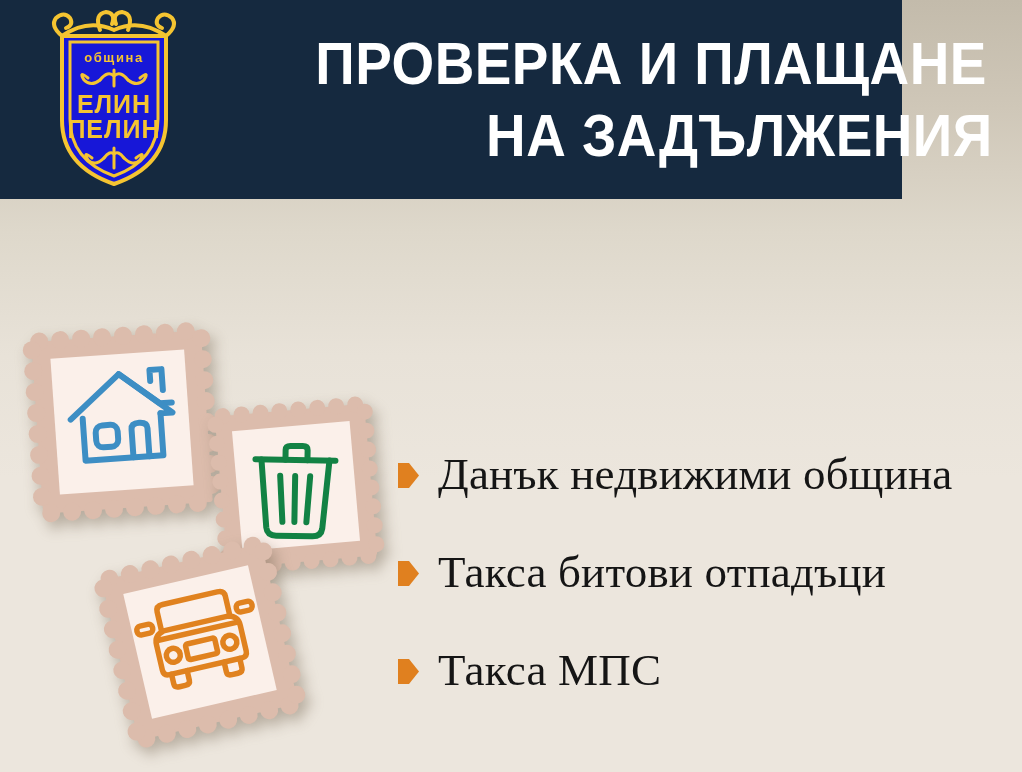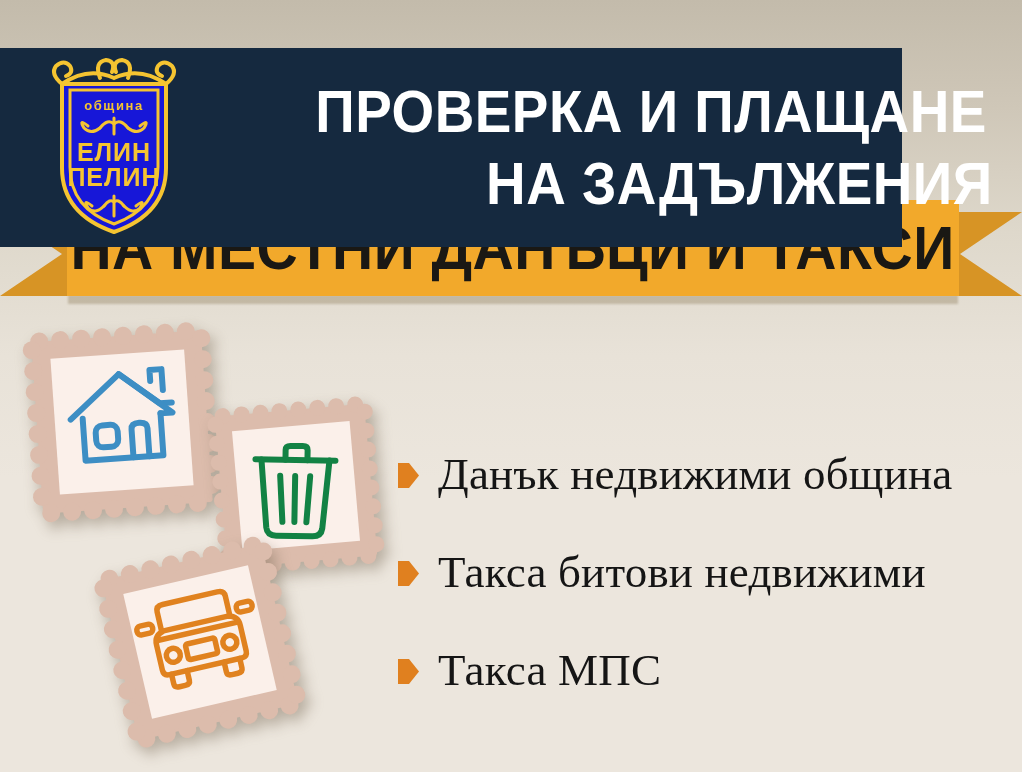--- a/index.html
+++ b/index.html
@@ -5,21 +5,21 @@
   html,body{margin:0;padding:0;}
   body{
     width:1022px;height:772px;overflow:hidden;
     font-family:"Liberation Sans",sans-serif;
     background:#ebe5dc;
   }
   #poster{position:relative;width:1022px;height:772px;overflow:hidden;
     background:linear-gradient(180deg,#c3bbab 0%,#cfc7b8 14%,#ded8cb 30%,#e8e2d8 46%,#ece6dd 62%,#ece6dd 100%);}
 
   
-  .header{position:absolute;left:0;top:0;width:902px;height:199px;background:#15293f;z-index:6;margin-top:48px;}
+  .header{position:absolute;left:0;top:0;width:902px;height:199px;background:#15293f;z-index:6;}
   .header-title{position:absolute;left:186px;top:14px;width:826px;height:172px;
     display:flex;flex-direction:column;align-items:flex-end;justify-content:center;gap:2px;}
   .header-line{color:#ffffff;font-family:"Liberation Sans",sans-serif;font-weight:bold;
     font-size:59px;line-height:70px;letter-spacing:0.5px;text-align:center;
     transform:scaleX(0.93);transform-origin:center;white-space:nowrap;}
 
   
   .logo-wrap{position:absolute;left:44px;top:8px;width:140px;height:182px;}
   .logo-wrap svg{display:block;}
 
@@ -92,28 +92,20 @@
         </g>
       </svg>
     </div>
 
     <div class="header-title">
       <div class="header-line">ПРОВЕРКА И ПЛАЩАНЕ</div>
       <div class="header-line">НА ЗАДЪЛЖЕНИЯ</div>
     </div>
   </div>
 
-  <div class="ribbon">
-    <div class="ribbon-tail left"></div>
-    <div class="ribbon-tail right"></div>
-    <div class="ribbon-shadow"></div>
-    <div class="ribbon-band">
-      <span class="ribbon-text">НА МЕСТНИ ДАНЪЦИ И ТАКСИ</span>
-    </div>
-  </div>
 
   <div class="stamp" style="left:13px;top:312px;">
     <svg width="218" height="220" viewBox="0 0 218 220" xmlns="http://www.w3.org/2000/svg">
       <g transform="rotate(-4 109 110)">
 
         <g fill="#dcbcac">
           <rect x="24" y="24" width="170" height="172" rx="3"></rect>
           <circle cx="32" cy="24" r="9"></circle>
             <circle cx="53" cy="24" r="9"></circle>
             <circle cx="74" cy="24" r="9"></circle>
@@ -279,21 +271,21 @@
       </span>
       <span class="bullet-label">Данък недвижими община</span>
     </div>
 
     <div class="bullet-row">
       <span class="bullet-mark">
         <svg width="21" height="25" viewBox="0 0 21 25" xmlns="http://www.w3.org/2000/svg">
           <path d="M0 0 L11 0 L21 12.5 L11 25 L0 25 Z" fill="#e0801f"></path>
         </svg>
       </span>
-      <span class="bullet-label">Такса битови недвижими</span>
+      <span class="bullet-label">Такса битови отпадъци</span>
     </div>
 
     <div class="bullet-row">
       <span class="bullet-mark">
         <svg width="21" height="25" viewBox="0 0 21 25" xmlns="http://www.w3.org/2000/svg">
           <path d="M0 0 L11 0 L21 12.5 L11 25 L0 25 Z" fill="#e0801f"></path>
         </svg>
       </span>
       <span class="bullet-label">Такса МПС</span>
     </div>

